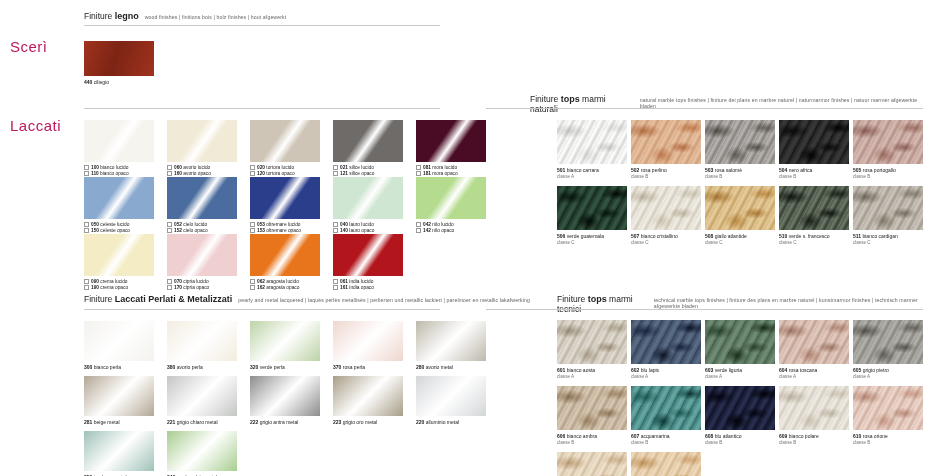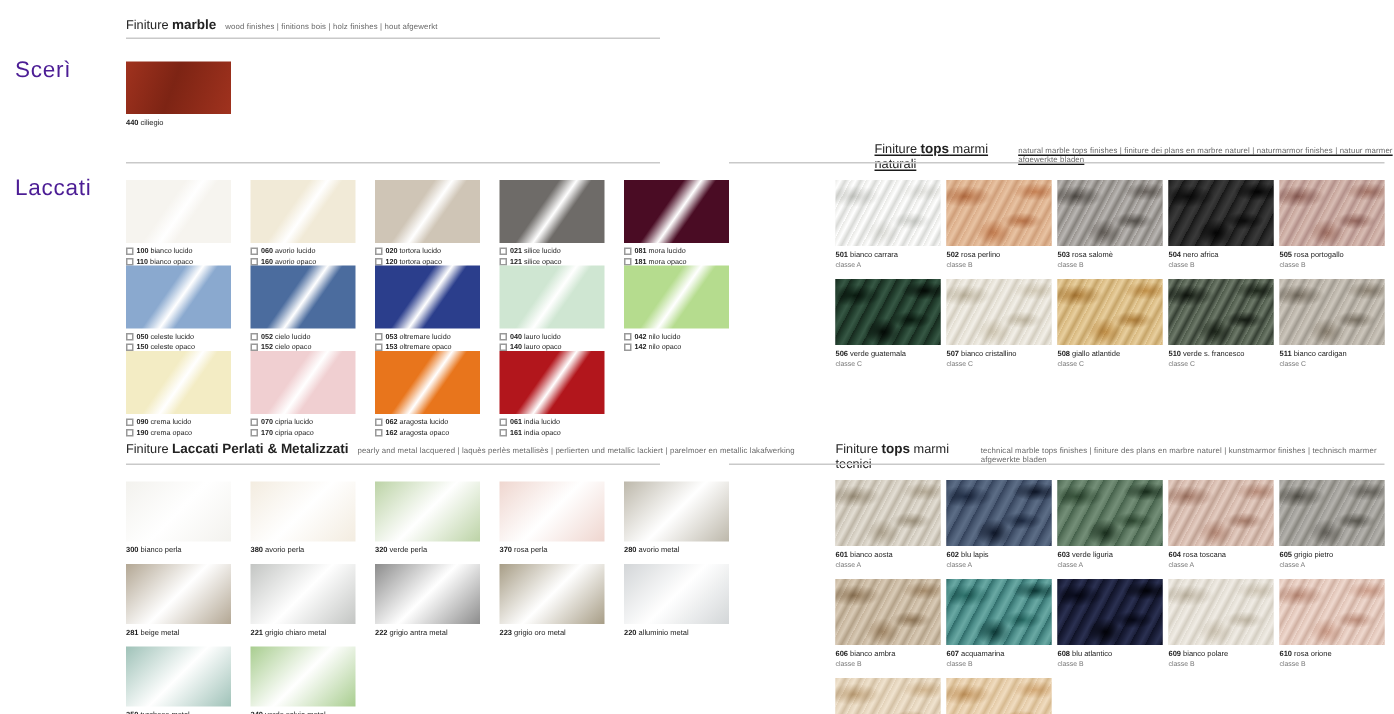--- a/index.html
+++ b/index.html
@@ -1,20 +1,20 @@
 <!DOCTYPE html>
 <html><head>
 <meta charset="utf-8">
 <style>
   html,body{margin:0;padding:0;background:#ffffff;}
   body{width:929px;height:476px;font-family:"Liberation Sans", sans-serif;color:#1a1a1a;overflow:hidden;position:relative;}
   .page{position:relative;width:929px;height:476px;}
 
   
-  .brand{position:absolute;color:#4c1d95;font-size:15px;letter-spacing:.5px;}
+  .brand{position:absolute;color:#be185d;font-size:15px;letter-spacing:.5px;}
   #brand-sceri{left:10px;top:38px;}
   #brand-azalea{left:10px;top:117px;}
 
   
   .sec-head{position:absolute;display:flex;align-items:baseline;gap:6px;}
   .sec-head .t1{font-size:8.5px;color:#222;}
   .sec-head .t1 b{font-weight:bold;font-size:9px;}
   .sec-head .t2{font-size:5.2px;color:#666;letter-spacing:.1px;}
   .rule{position:absolute;height:1px;background:#c9c9c9;}
 
@@ -35,21 +35,21 @@
 </style>
 </head>
 <body>
 
 <div class="page">
 
   <div class="brand" id="brand-sceri">Scerì</div>
   <div class="brand" id="brand-azalea">Laccati</div>
 
   <div class="sec-head" style="left:84px;top:11px;">
-    <span class="t1"><span>Finiture </span><b>marble</b></span>
+    <span class="t1"><span>Finiture </span><b>legno</b></span>
     <span class="t2">wood finishes | finitions bois | holz finishes | hout afgewerkt</span>
   </div>
   <div class="rule" style="left:84px;top:25px;width:356px;"></div>
   <div class="grid" id="grid-legno" style="left:84px;top:41px;grid-template-columns:repeat(1,78px);">
       <div class="cell">
         <div class="sw" style="background: linear-gradient(110deg, rgb(160, 50, 30) 0%, rgb(125, 36, 20) 45%, rgb(160, 50, 30) 100%); width: 70px; height: 35px;"></div>
         <div class="cap"><b>440</b> ciliegio</div>
       </div>
     </div>
 
@@ -204,21 +204,21 @@
       <div class="cell">
         <div class="sw" style="background: linear-gradient(135deg, rgb(159, 194, 184) 0%, rgba(255, 255, 255, 0.35) 50%, rgb(159, 194, 184) 100%); height: 40px;"></div>
         <div class="cap"><b>250</b> turchese metal</div>
       </div>
       <div class="cell">
         <div class="sw" style="background: linear-gradient(135deg, rgb(168, 205, 143) 0%, rgba(255, 255, 255, 0.35) 50%, rgb(168, 205, 143) 100%); height: 40px;"></div>
         <div class="cap"><b>240</b> verde salvia metal</div>
       </div>
     </div>
 
-  <div class="sec-head" style="left:583px;top:94px;text-decoration:underline;">
+  <div class="sec-head" style="left:530px;top:94px;">
     <span class="t1"><span>Finiture </span><b>tops</b><span> marmi naturali</span></span>
     <span class="t2">natural marble tops finishes | finiture dei plans en marbre naturel | naturmarmor finishes | natuur marmer afgewerkte bladen</span>
   </div>
   <div class="rule" style="left:486px;top:108px;width:437px;"></div>
   <div class="grid" id="grid-tops-nat" style="left:557px;top:120px;grid-template-columns:repeat(5,74px);grid-auto-rows:66px;">
       <div class="cell">
         <div class="stone" style="background-image: radial-gradient(30px 12px at 18% 25%, rgb(216, 217, 214) 0%, transparent 60%), radial-gradient(22px 9px at 72% 62%, rgb(216, 217, 214) 0%, transparent 62%), radial-gradient(18px 14px at 45% 80%, rgb(233, 233, 230) 0%, transparent 65%), radial-gradient(26px 10px at 85% 18%, rgb(233, 233, 230) 0%, transparent 60%), repeating-linear-gradient(118deg, rgb(233, 233, 230) 0px, rgb(255, 255, 255) 3px, rgb(216, 217, 214) 6px, rgb(255, 255, 255) 9px), linear-gradient(rgb(255, 255, 255), rgb(233, 233, 230)); background-blend-mode: multiply, multiply, multiply, multiply, normal, normal;"></div>
         <div class="cap"><b>501</b> bianco carrara<span class="cls">classe A</span></div>
       </div>
       <div class="cell">

